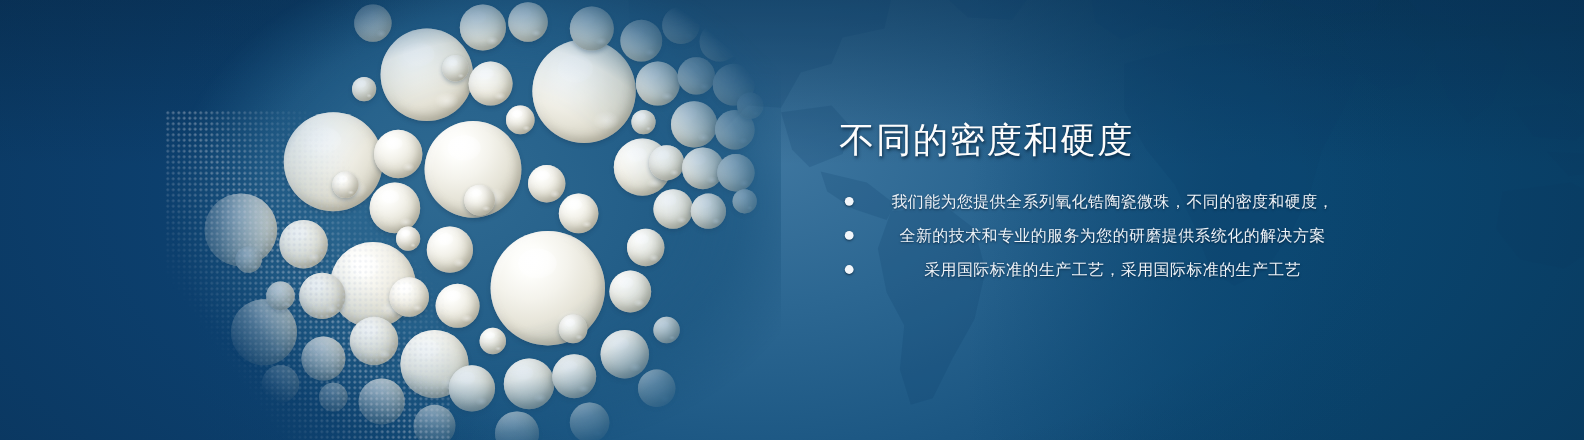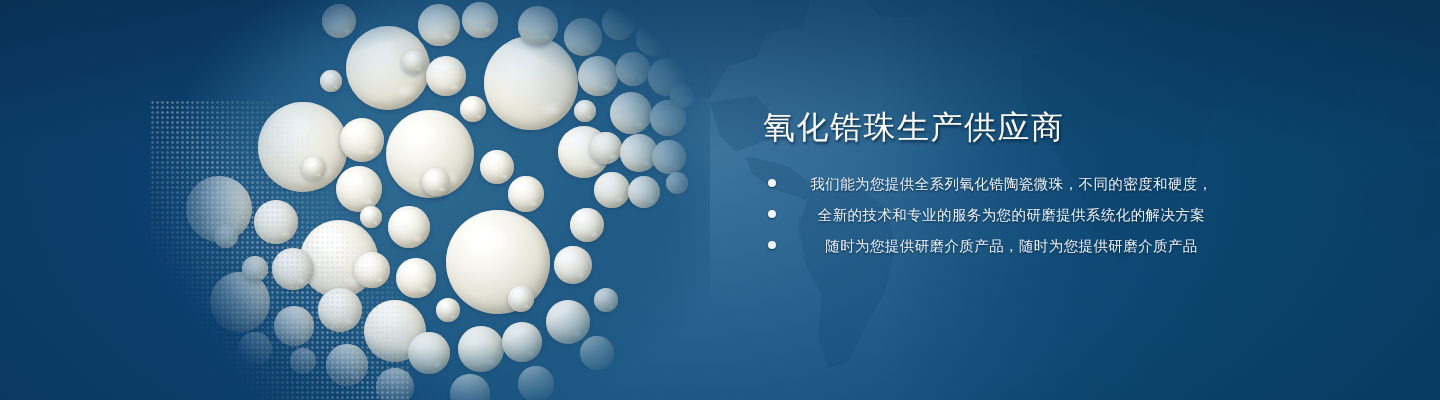--- a/index.html
+++ b/index.html
@@ -272,35 +272,35 @@
       <div class="bead" style="left:140px;top:348px;width:26px;height:26px;"></div>
       <div class="bead" style="left:210px;top:206px;width:22px;height:22px;"></div>
     </div>
     <div class="halftone"></div>
   </div>
 
   <div class="bg-vignette"></div>
 
   <div class="content">
 
-    <h1 class="headline">氧化锆珠生产供应商</h1>
+    <h1 class="headline">不同的密度和硬度</h1>
 
     <ul class="bullets">
 
       <li class="bullet-row">
         <span class="bullet-dot"></span>
         <span class="bullet-text">我们能为您提供全系列氧化锆陶瓷微珠，不同的密度和硬度，</span>
       </li>
 
       <li class="bullet-row">
         <span class="bullet-dot"></span>
         <span class="bullet-text">全新的技术和专业的服务为您的研磨提供系统化的解决方案</span>
       </li>
 
       <li class="bullet-row">
         <span class="bullet-dot"></span>
-        <span class="bullet-text">随时为您提供研磨介质产品，随时为您提供研磨介质产品</span>
+        <span class="bullet-text">采用国际标准的生产工艺，采用国际标准的生产工艺</span>
       </li>
 
     </ul>
   </div>
 
 </div>
 
 </body></html>

